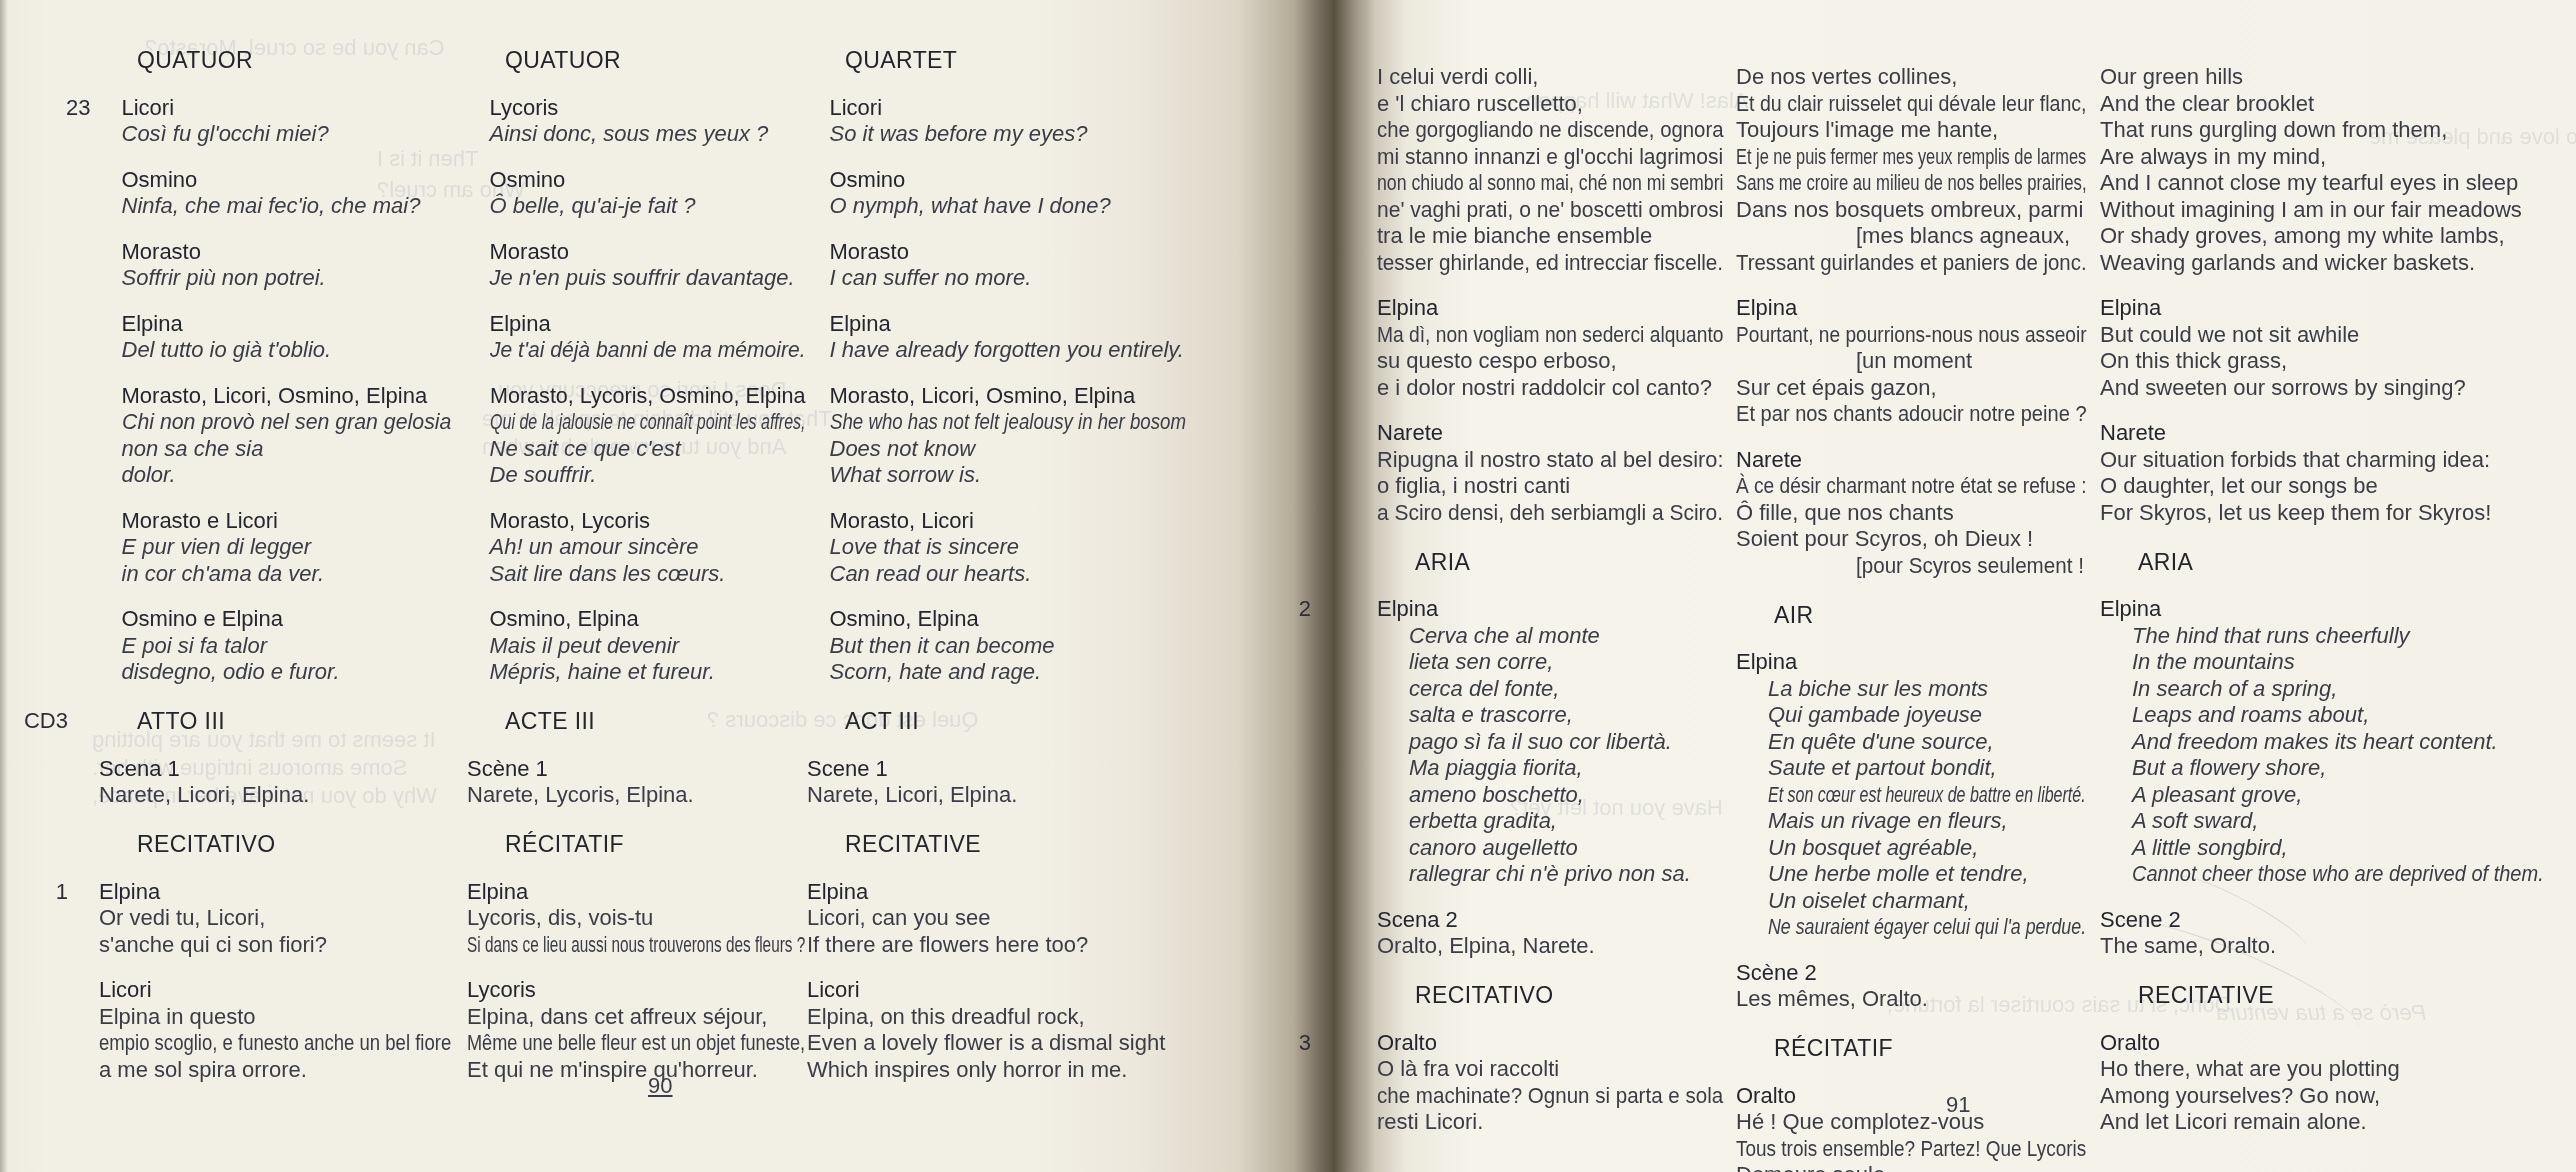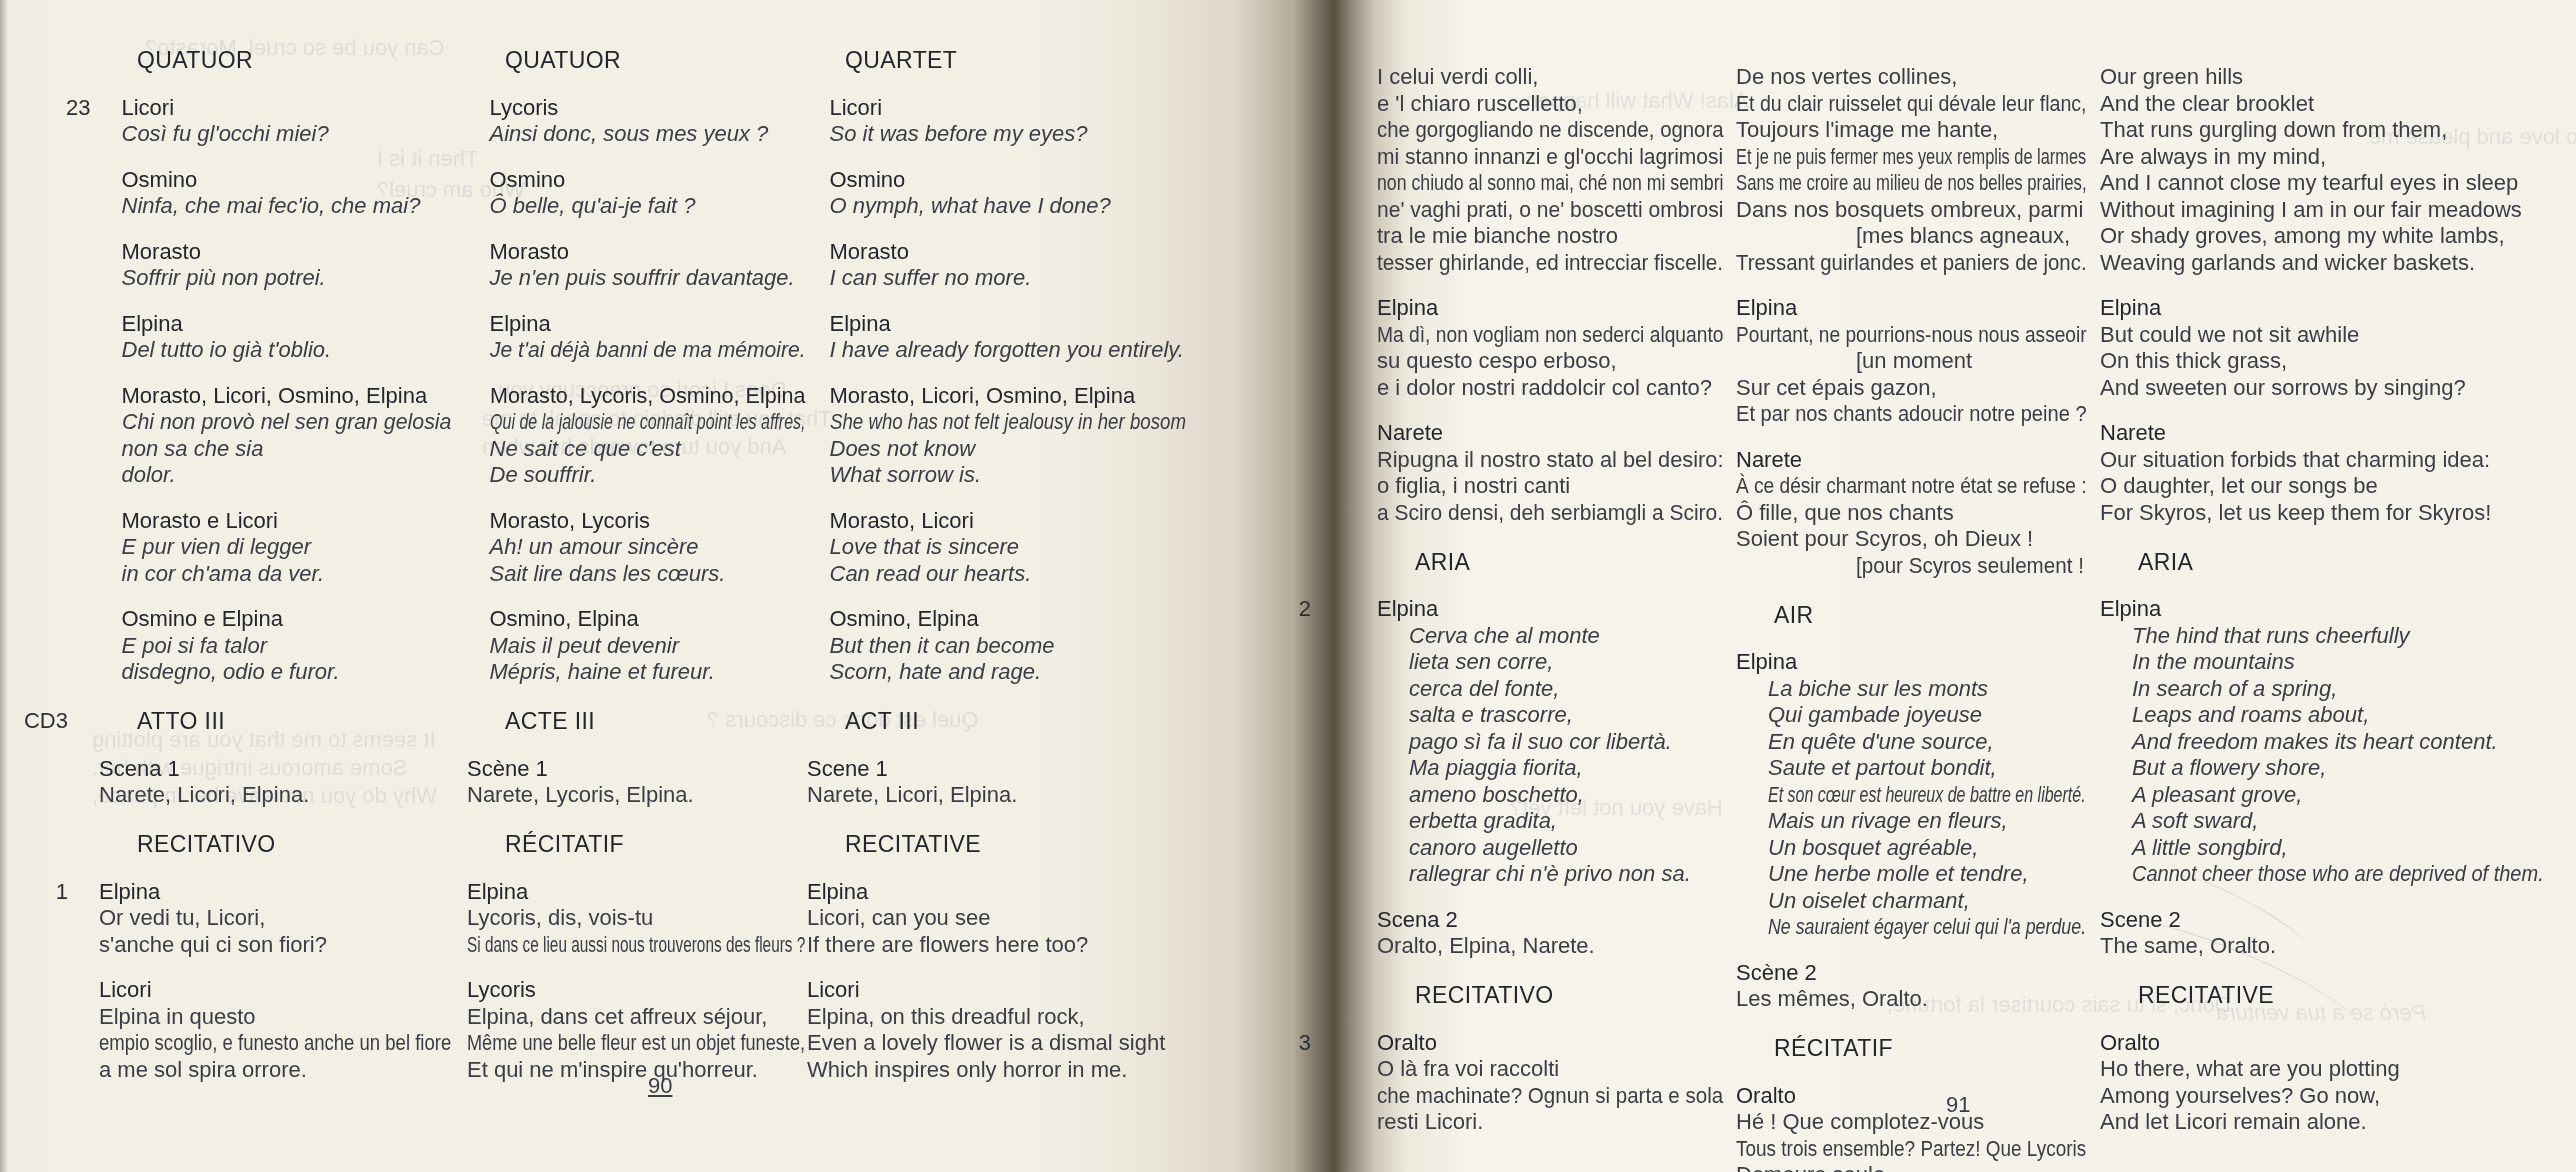--- a/index.html
+++ b/index.html
@@ -252,21 +252,21 @@
     </div>
   <div class="page pR">
       <div class="col c0">
         <div class="block">
           <div class="line">I celui verdi colli,</div>
           <div class="line">e 'l chiaro ruscelletto,</div>
           <div class="line" style="transform: scaleX(0.925926); transform-origin: 0px 50%;">che gorgogliando ne discende, ognora</div>
           <div class="line" style="transform: scaleX(0.955056); transform-origin: 0px 50%;">mi stanno innanzi e gl'occhi lagrimosi</div>
           <div class="line" style="transform: scaleX(0.804924); transform-origin: 0px 50%;">non chiudo al sonno mai, ché non mi sembri</div>
           <div class="line" style="transform: scaleX(0.957207); transform-origin: 0px 50%;">ne' vaghi prati, o ne' boscetti ombrosi</div>
-          <div class="line">tra le mie bianche nostro</div>
+          <div class="line">tra le mie bianche ensemble</div>
           <div class="line" style="transform: scaleX(0.940265); transform-origin: 0px 50%;">tesser ghirlande, ed intrecciar fiscelle.</div>
         </div>
         <div class="block">
           <div class="speaker">Elpina</div>
           <div class="line" style="transform: scaleX(0.874486); transform-origin: 0px 50%;">Ma dì, non vogliam non sederci alquanto</div>
           <div class="line">su questo cespo erboso,</div>
           <div class="line">e i dolor nostri raddolcir col canto?</div>
         </div>
         <div class="block">
           <div class="speaker">Narete</div>

